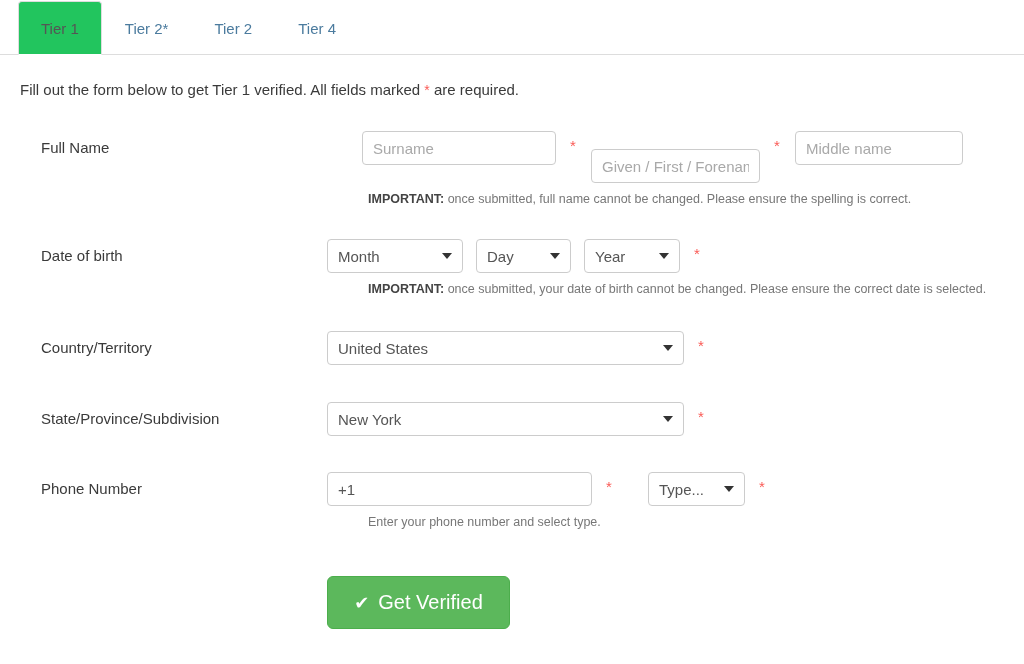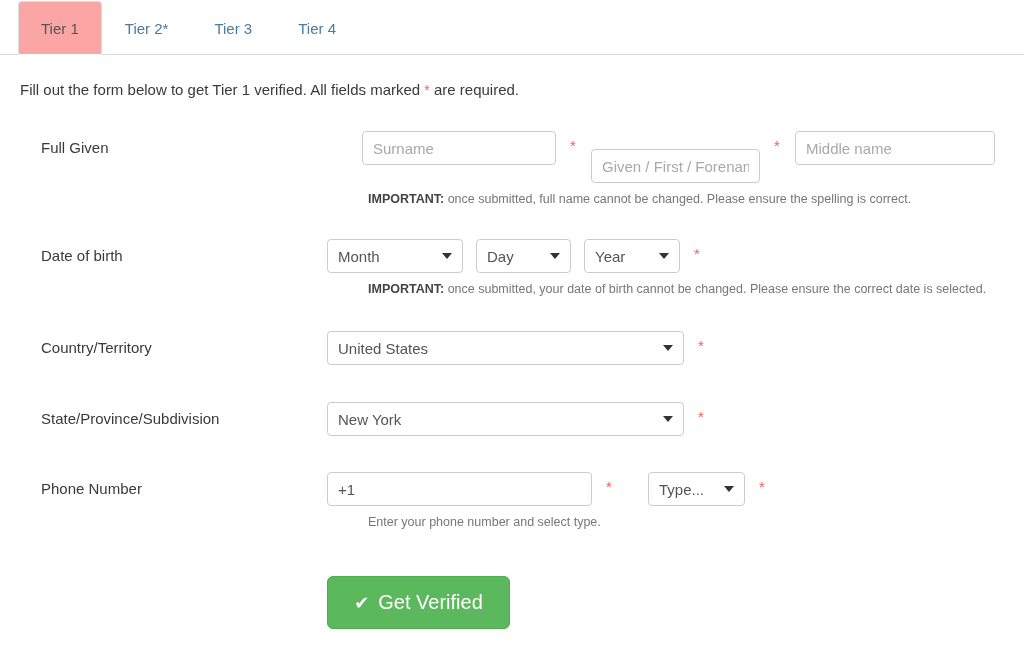--- a/index.html
+++ b/index.html
@@ -33,21 +33,21 @@
     box-sizing: border-box;
     position: relative;
     top: 1px;
     cursor: pointer;
     background: transparent;
     border: 1px solid transparent;
     border-radius: 4px 4px 0 0;
   }
   .tab.active {
     color: #555555;
-    background: #fca5a5;
+    background: #22c55e;
     border: 1px solid #dddddd;
     border-bottom-color: #ffffff;
     text-align: center;
   }
 
   
   .intro {
     font-size: 15px;
     color: #3a3a3a;
     padding: 26px 12px 0 20px;
@@ -95,21 +95,21 @@
     color: #555555;
     padding: 0 10px;
     outline: none;
   }
   .inp::placeholder {
     color: #a9a9a9;
     opacity: 1;
   }
   .inp.surname   { width: 194px; margin-left: 35px; }
   .inp.given     { width: 169px; margin-top: 36px; }
-  .inp.middle    { width: 200px; }
+  .inp.middle    { width: 168px; }
   .inp.phone     { width: 265px; }
 
   
   .sel {
     box-sizing: border-box;
     height: 34px;
     border: 1px solid #cccccc;
     border-radius: 4px;
     background: #ffffff;
     font-size: 15px;
@@ -195,30 +195,30 @@
     font-size: 20px;
     cursor: pointer;
     padding: 0;
   }
   .check-icon { display: inline-block; line-height: 1; font-size: 18px; }
 </style>
 </head>
 <body>
 
 <div class="tabs">
-  <div class="tab active"><span>Tier 1</span></div><div class="tab"><span>Tier 2*</span></div><div class="tab"><span>Tier 3</span></div><div class="tab"><span>Tier 4</span></div>
+  <div class="tab active"><span>Tier 1</span></div><div class="tab"><span>Tier 2*</span></div><div class="tab"><span>Tier 2</span></div><div class="tab"><span>Tier 4</span></div>
 </div>
 
 <div class="intro"><span>Fill out the form below to get Tier 1 verified. All fields marked </span><span class="req-star">*</span><span> are required.</span></div>
 
 <div class="form">
 
   <div class="row fullname">
     <div class="row-main">
-      <div class="label">Full Given</div>
+      <div class="label">Full Name</div>
       <div class="controls">
         <input class="inp surname" type="text" placeholder="Surname" value="" style="">
         <span class="star">*</span>
         <span class="gap-sm"></span>
         <input class="inp given" type="text" placeholder="Given / First / Forename" style="">
         <span class="star">*</span>
         <span class="gap-sm"></span>
         <input class="inp middle" type="text" placeholder="Middle name" style="">
       </div>
     </div>

